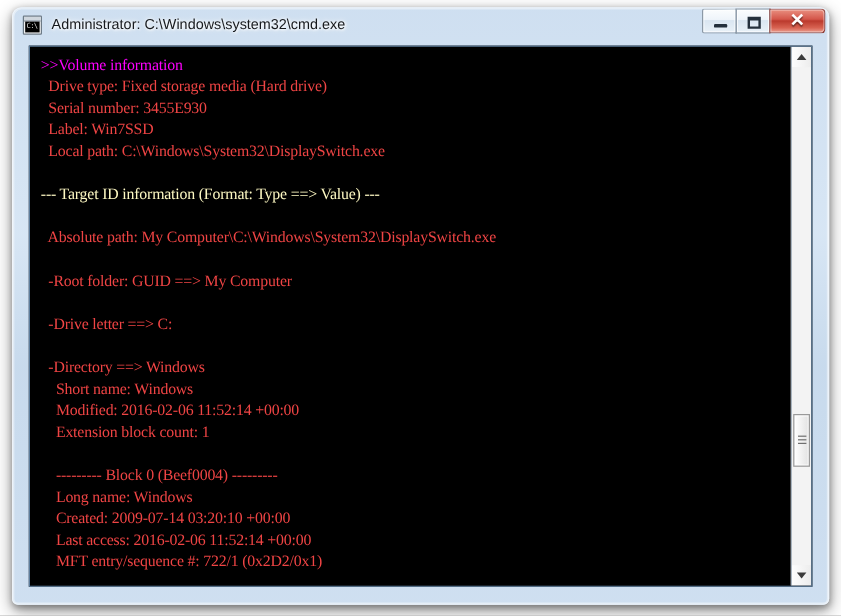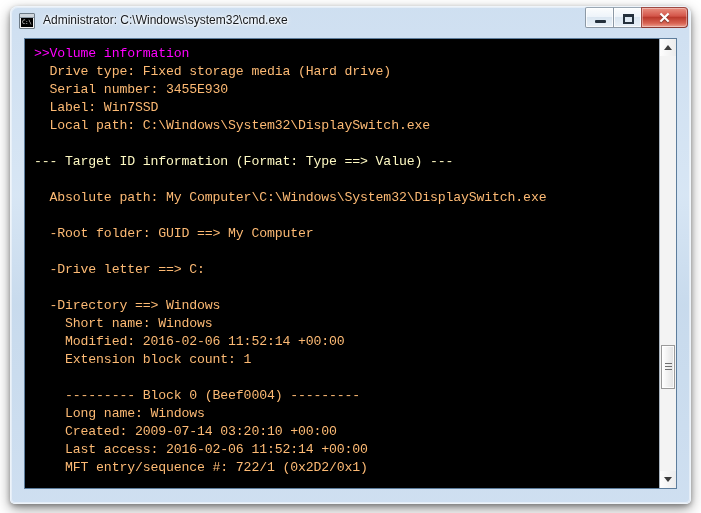--- a/index.html
+++ b/index.html
@@ -181,29 +181,29 @@
     right: 17px;
     bottom: 0;
     background: #000000;
     overflow: hidden;
     padding: 6px 0 0 9px;
     box-sizing: border-box;
   }
 
   .console pre {
     margin: 0;
-    font-family: Liberation Mono, monospace;
+    font-family: Liberation Serif, serif;
     font-size: 13.2px;
     line-height: 18px;
     letter-spacing: -0.15px;
     white-space: pre;
     color: #c8c8c8;
   }
   .line { display: block; height: 18px; }
-  .c-white   { color: #fdba74; }
+  .c-white   { color: #ef4444; }
   .c-magenta { color: #ff00ff; }
   .c-yellow  { color: #fef9c3; }
 
   
   .vscroll {
     position: absolute;
     right: 0;
     top: 0;
     width: 17px;
     height: 100%;

